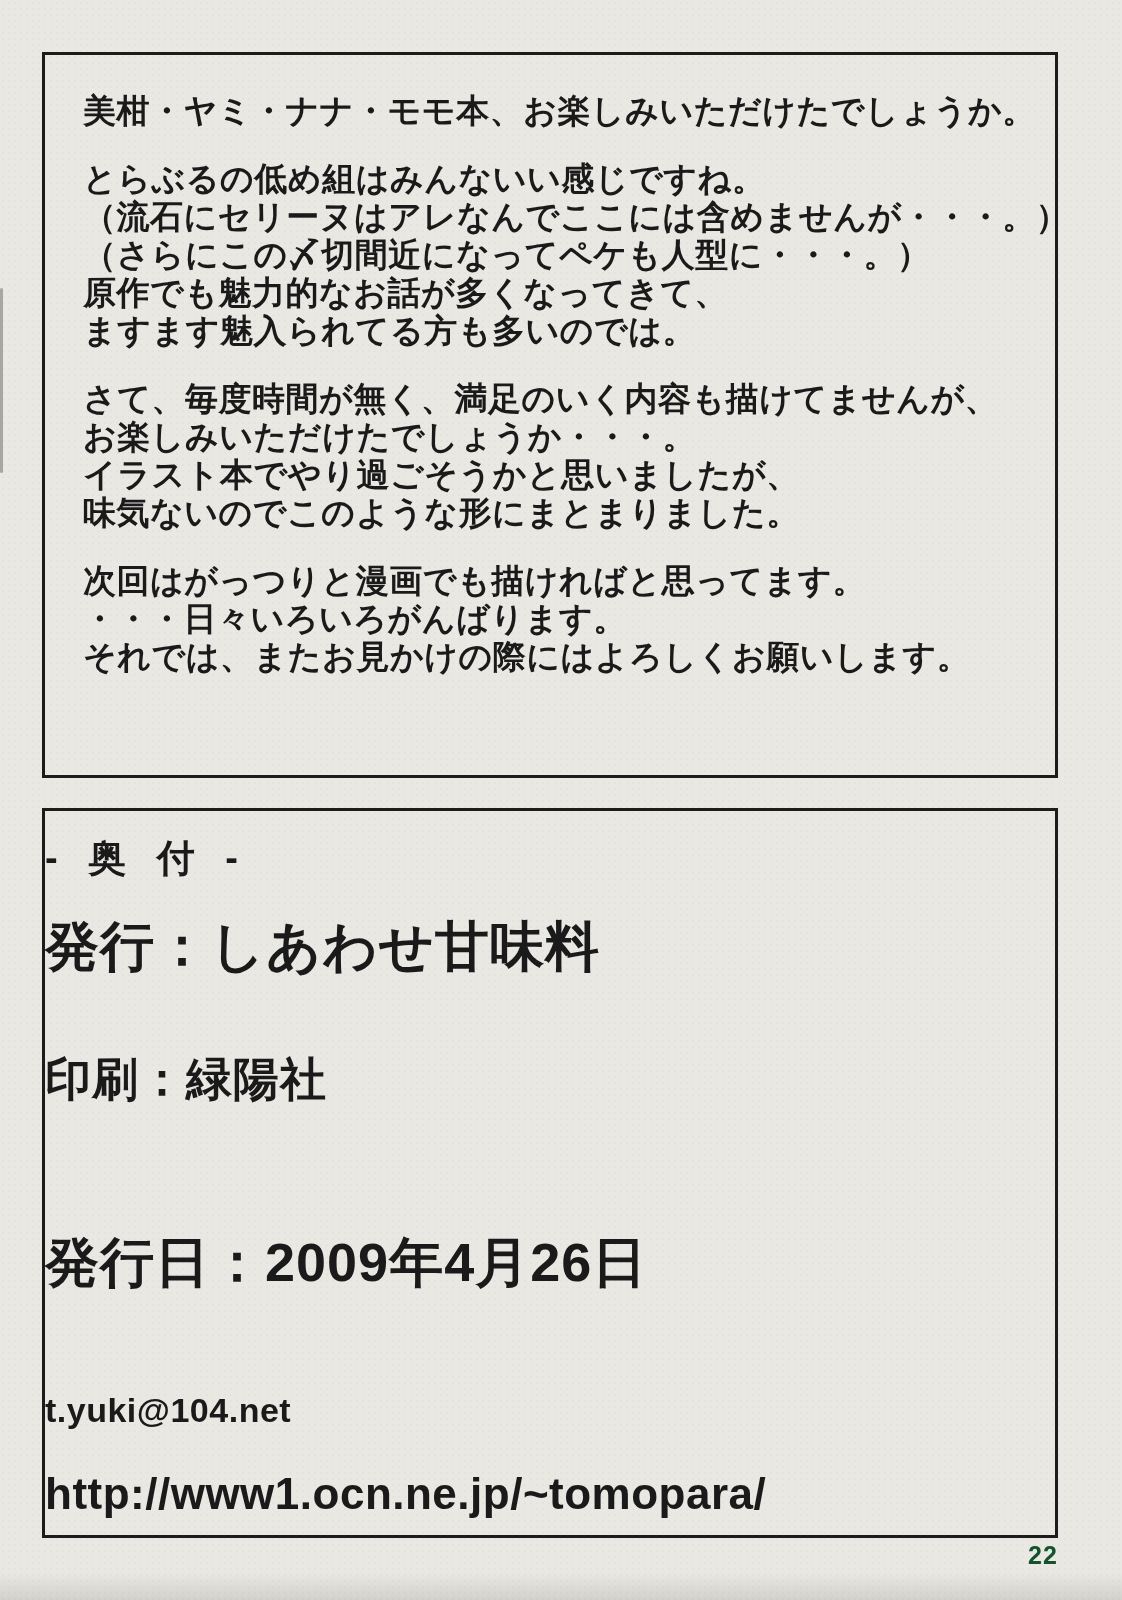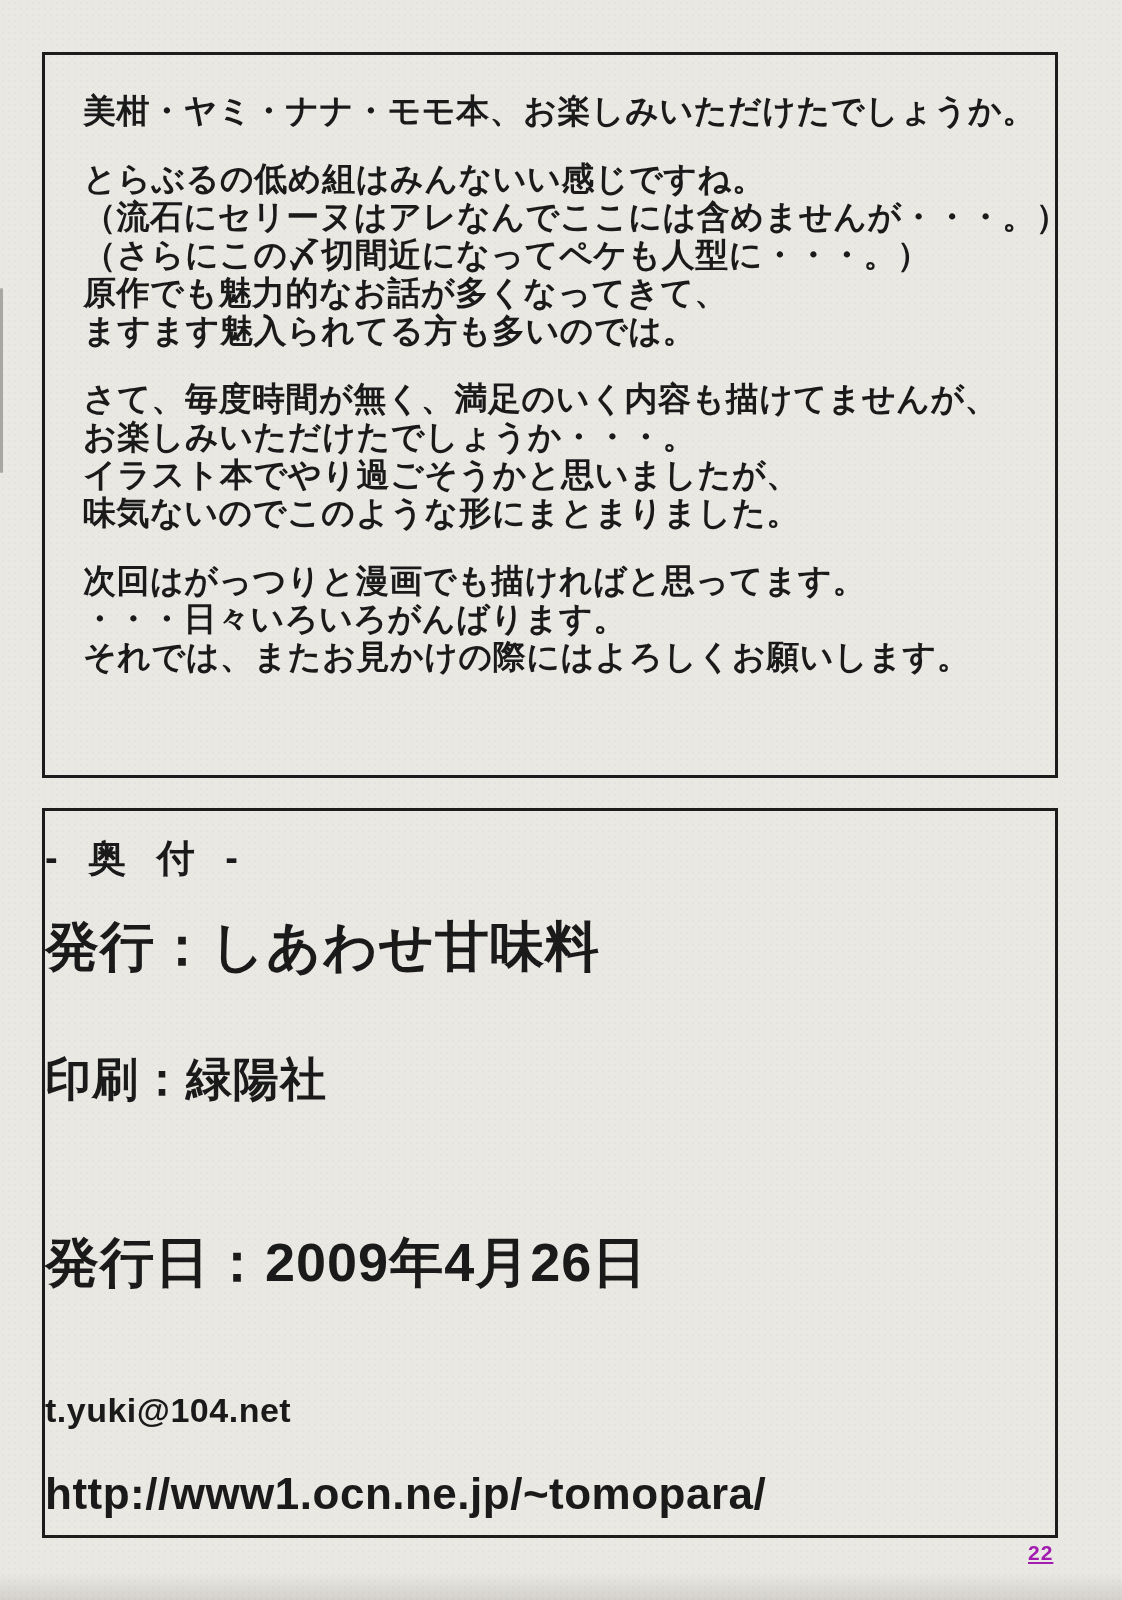--- a/index.html
+++ b/index.html
@@ -86,25 +86,24 @@
     font-size: 44px;
     letter-spacing: 0.5px;
     margin-top: 8px;
   }
 
   
   #page-number {
     position: absolute;
     left: 1028px;
     top: 1541px;
-    font-size: 21px;
+    font-size: 25px;
     font-weight: bold;
-    color: #a21caf;
+    color: #14532d;
     letter-spacing: 1px;
-    text-decoration: underline;
   }
 
   
   #scan-edge-left {
     position: absolute;
     left: 0;
     top: 288px;
     width: 3px;
     height: 185px;
     background: rgba(45, 45, 45, 0.35);

